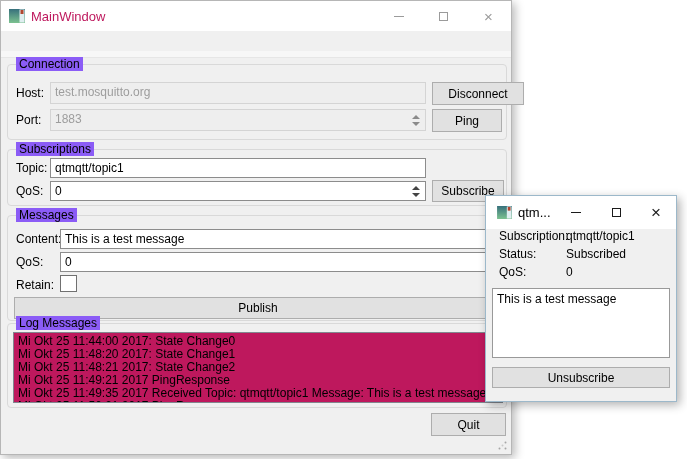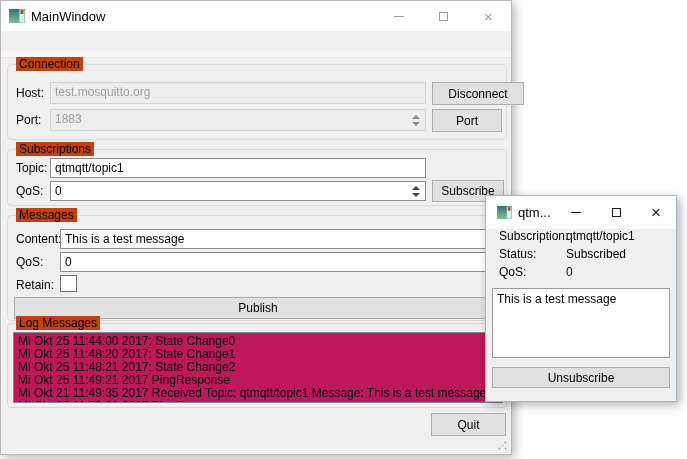--- a/index.html
+++ b/index.html
@@ -8,36 +8,36 @@
 
   .window { position:absolute; background:#f0f0f0; }
 
   
   .main-window { left:0; top:0; width:512px; height:455px;
                  border:1px solid #b6b6b6; box-shadow:3px 3px 9px rgba(0,0,0,.28); }
   .titlebar { position:absolute; left:0; top:0; right:0; height:30px; background:#ffffff;
               display:flex; align-items:center; }
   .app-icon { margin-left:8px; width:16px; height:14px; flex:0 0 auto; }
   .title-text { margin-left:6px; font-size:13px; }
-  .main-window .title-text { color:#000000; }
+  .main-window .title-text { color:#be185d; }
   .caption-btns { position:absolute; right:0; top:0; height:30px; display:flex; }
   .cap-btn { width:45px; height:30px; display:flex; align-items:center; justify-content:center; }
   .main-window .cap-btn { color:#9b9b9b; }
   .glyph-min { width:10px; height:1px; background:currentColor; }
   .glyph-max { width:9px; height:9px; border:1px solid currentColor; }
   .glyph-close { font-size:15px; line-height:1; }
 
   .menubar { position:absolute; left:0; top:30px; right:0; height:20px; background:#fdfdfd;
              display:flex; align-items:center; }
   .menu-item { padding:0 8px; font-size:13px; color:#a3a3a3; }
   .toolstrip { position:absolute; left:0; top:50px; right:0; height:7px; background:#f7f7f7;
                border-bottom:1px solid #e6e6e6; }
 
   .groupbox { position:absolute; border:1px solid #d9d9d9; border-radius:4px; }
-  .gb-title { position:absolute; top:-8px; left:8px; background:#c2410c; padding:0 3px;
+  .gb-title { position:absolute; top:-8px; left:8px; background:#8b5cf6; padding:0 3px;
               font-size:12px; color:#000; white-space:nowrap; }
 
   .lbl { position:absolute; font-size:12px; color:#000; white-space:nowrap; }
   .field { position:absolute; background:#ffffff; border:1px solid #8c8c8c; font-size:12px;
            padding:2px 4px; white-space:nowrap; overflow:hidden; }
   .field.disabled { background:#eeeeee; border-color:#d4d4d4; color:#9d9d9d; }
   .btn { position:absolute; background:#e1e1e1; border:1px solid #adadad; font-size:12px;
          display:flex; align-items:center; justify-content:center; white-space:nowrap; }
 
   .spin-arrows { position:absolute; right:3px; top:0; bottom:0; width:12px;
@@ -110,21 +110,21 @@
     <div class="field disabled" style="left:42px; top:17px; width:376px; height:22px;">test.mosquitto.org</div>
     <div class="btn" style="left:424px; top:17px; width:92px; height:23px;">Disconnect</div>
     <span class="lbl" style="left:8px; top:48px;">Port:</span>
     <div class="field disabled" style="left:42px; top:44px; width:376px; height:22px;">
       <span>1883</span>
       <span class="spin-arrows">
         <span class="tri-up"></span>
         <span class="tri-down"></span>
       </span>
     </div>
-    <div class="btn" style="left:424px; top:44px; width:70px; height:23px;">Port</div>
+    <div class="btn" style="left:424px; top:44px; width:70px; height:23px;">Ping</div>
   </div>
 
   <div class="groupbox" style="left:6px; top:148px; width:500px; height:57px;">
     <span class="gb-title">Subscriptions</span>
     <span class="lbl" style="left:8px; top:11px;">Topic:</span>
     <div class="field" style="left:42px; top:8px; width:376px; height:20px;">qtmqtt/topic1</div>
     <span class="lbl" style="left:8px; top:34px;">QoS:</span>
     <div class="field" style="left:42px; top:31px; width:376px; height:20px;">
       <span>0</span>
       <span class="spin-arrows">
@@ -152,21 +152,21 @@
     <div class="btn" style="left:6px; top:81px; width:488px; height:22px;">Publish</div>
   </div>
 
   <div class="groupbox" style="left:6px; top:322px; width:500px; height:85px;">
     <span class="gb-title">Log Messages</span>
     <div class="loglist" style="left:5px; top:8px; width:490px; height:71px;">
       <div class="log-line">Mi Okt 25 11:44:00 2017: State Change0</div>
       <div class="log-line">Mi Okt 25 11:48:20 2017: State Change1</div>
       <div class="log-line">Mi Okt 25 11:48:21 2017: State Change2</div>
       <div class="log-line">Mi Okt 25 11:49:21 2017 PingResponse</div>
-      <div class="log-line">Mi Okt 21 11:49:35 2017 Received Topic: qtmqtt/topic1 Message: This is a test message</div>
+      <div class="log-line">Mi Okt 25 11:49:35 2017 Received Topic: qtmqtt/topic1 Message: This is a test message</div>
       <div class="log-line">Mi Okt 25 11:50:21 2017 PingResponse</div>
     </div>
   </div>
 
   <div class="btn" style="left:430px; top:412px; width:75px; height:23px;">Quit</div>
 
   <svg class="grip" width="9" height="9">
     <circle cx="7.5" cy="1.5" r="1" fill="#a6a6a6"></circle>
     <circle cx="7.5" cy="7.5" r="1" fill="#a6a6a6"></circle>
     <circle cx="1.5" cy="7.5" r="1" fill="#a6a6a6"></circle>

